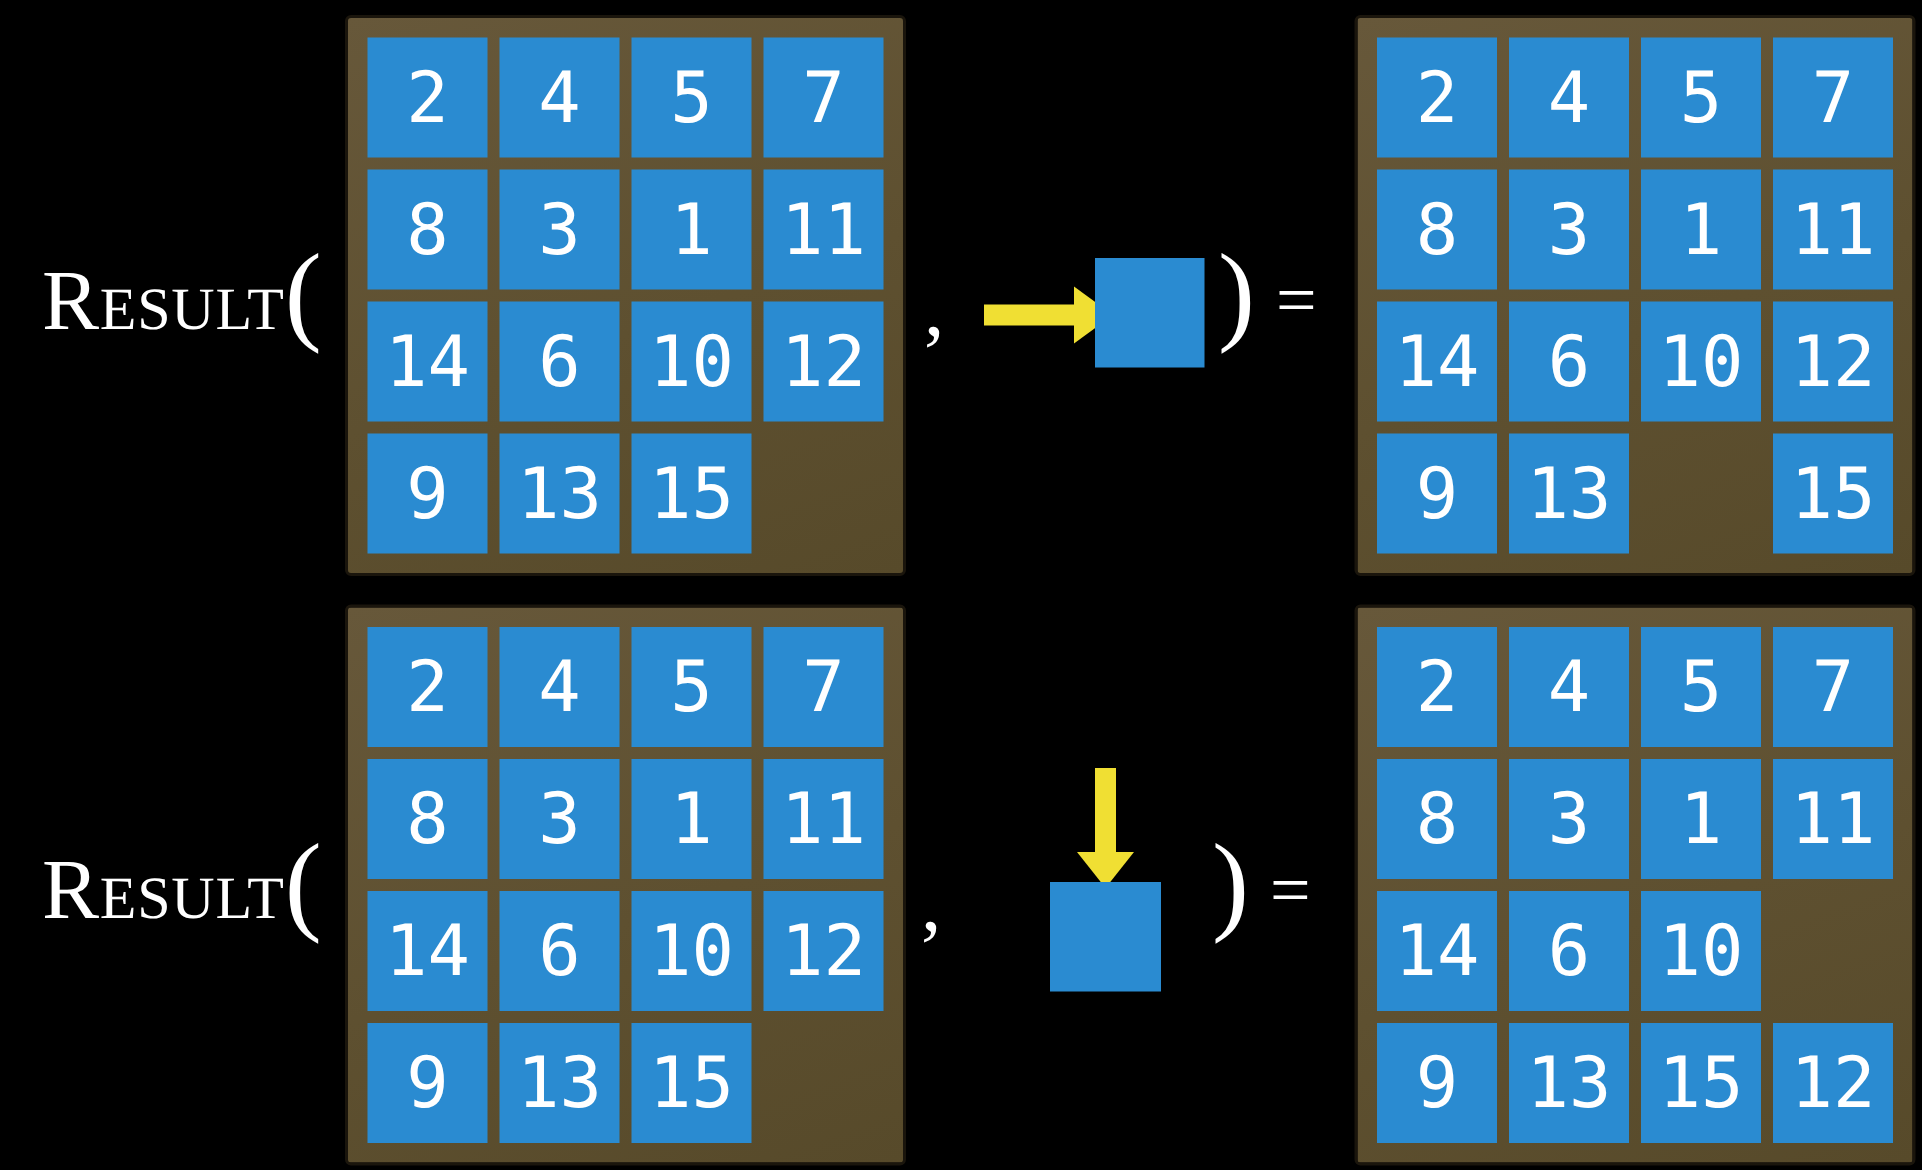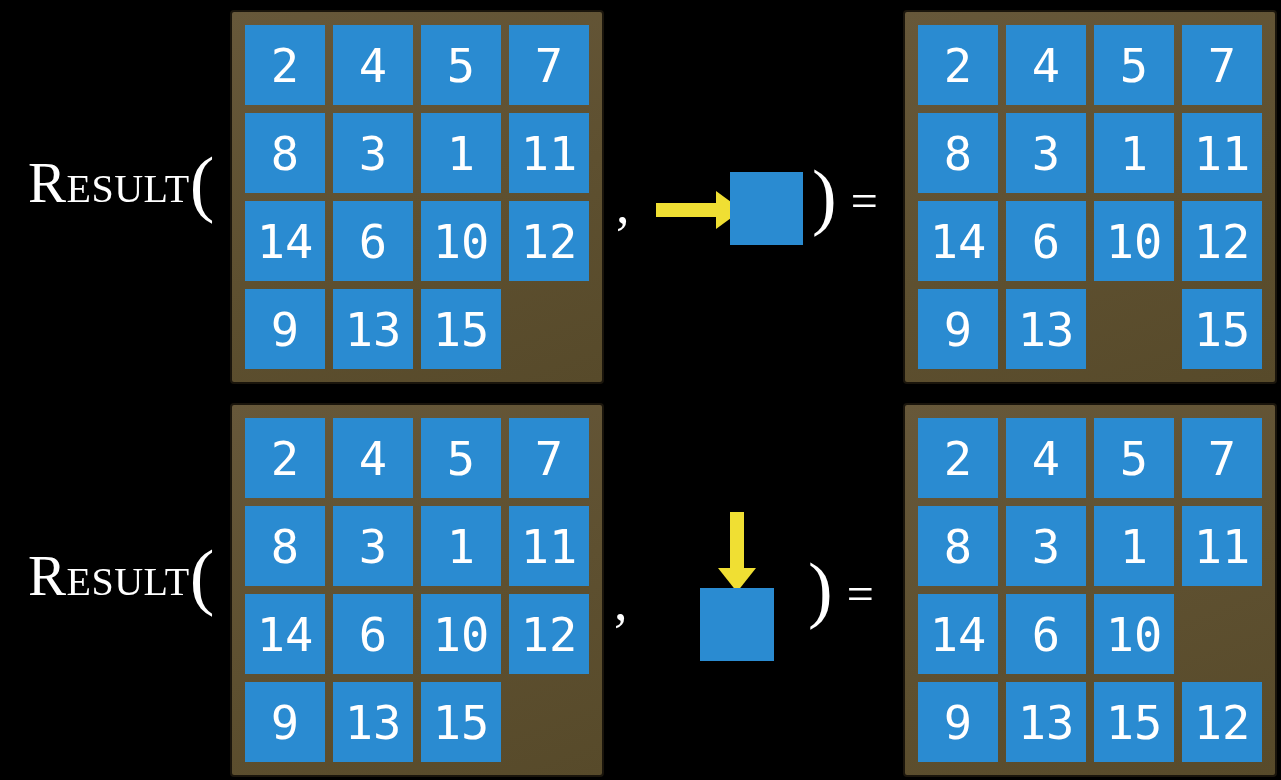--- a/index.html
+++ b/index.html
@@ -2,21 +2,21 @@
 <html><head>
 <meta charset="utf-8">
 <style>
   html, body { margin:0; padding:0; background:#000; }
   #stage {
     position:relative; width:1281px; height:780px;
     background:#000; overflow:hidden;
     font-family:"Liberation Serif", serif;
   }
   .func {
-    position:absolute; display:flex; align-items:flex-start;
+    position:absolute; display:flex; align-items:center;
     height:100px; color:#fff; white-space:nowrap;
   }
   .sc { font-size:57px; font-variant:small-caps; letter-spacing:0.5px; }
   .paren-big { font-size:74px; line-height:1; font-weight:400; position:relative; top:-4px; }
   .comma {
     position:absolute; display:flex; align-items:center; height:100px;
     color:#fff; font-size:54px;
   }
   .closeeq {
     position:absolute; display:flex; align-items:center; height:100px;

